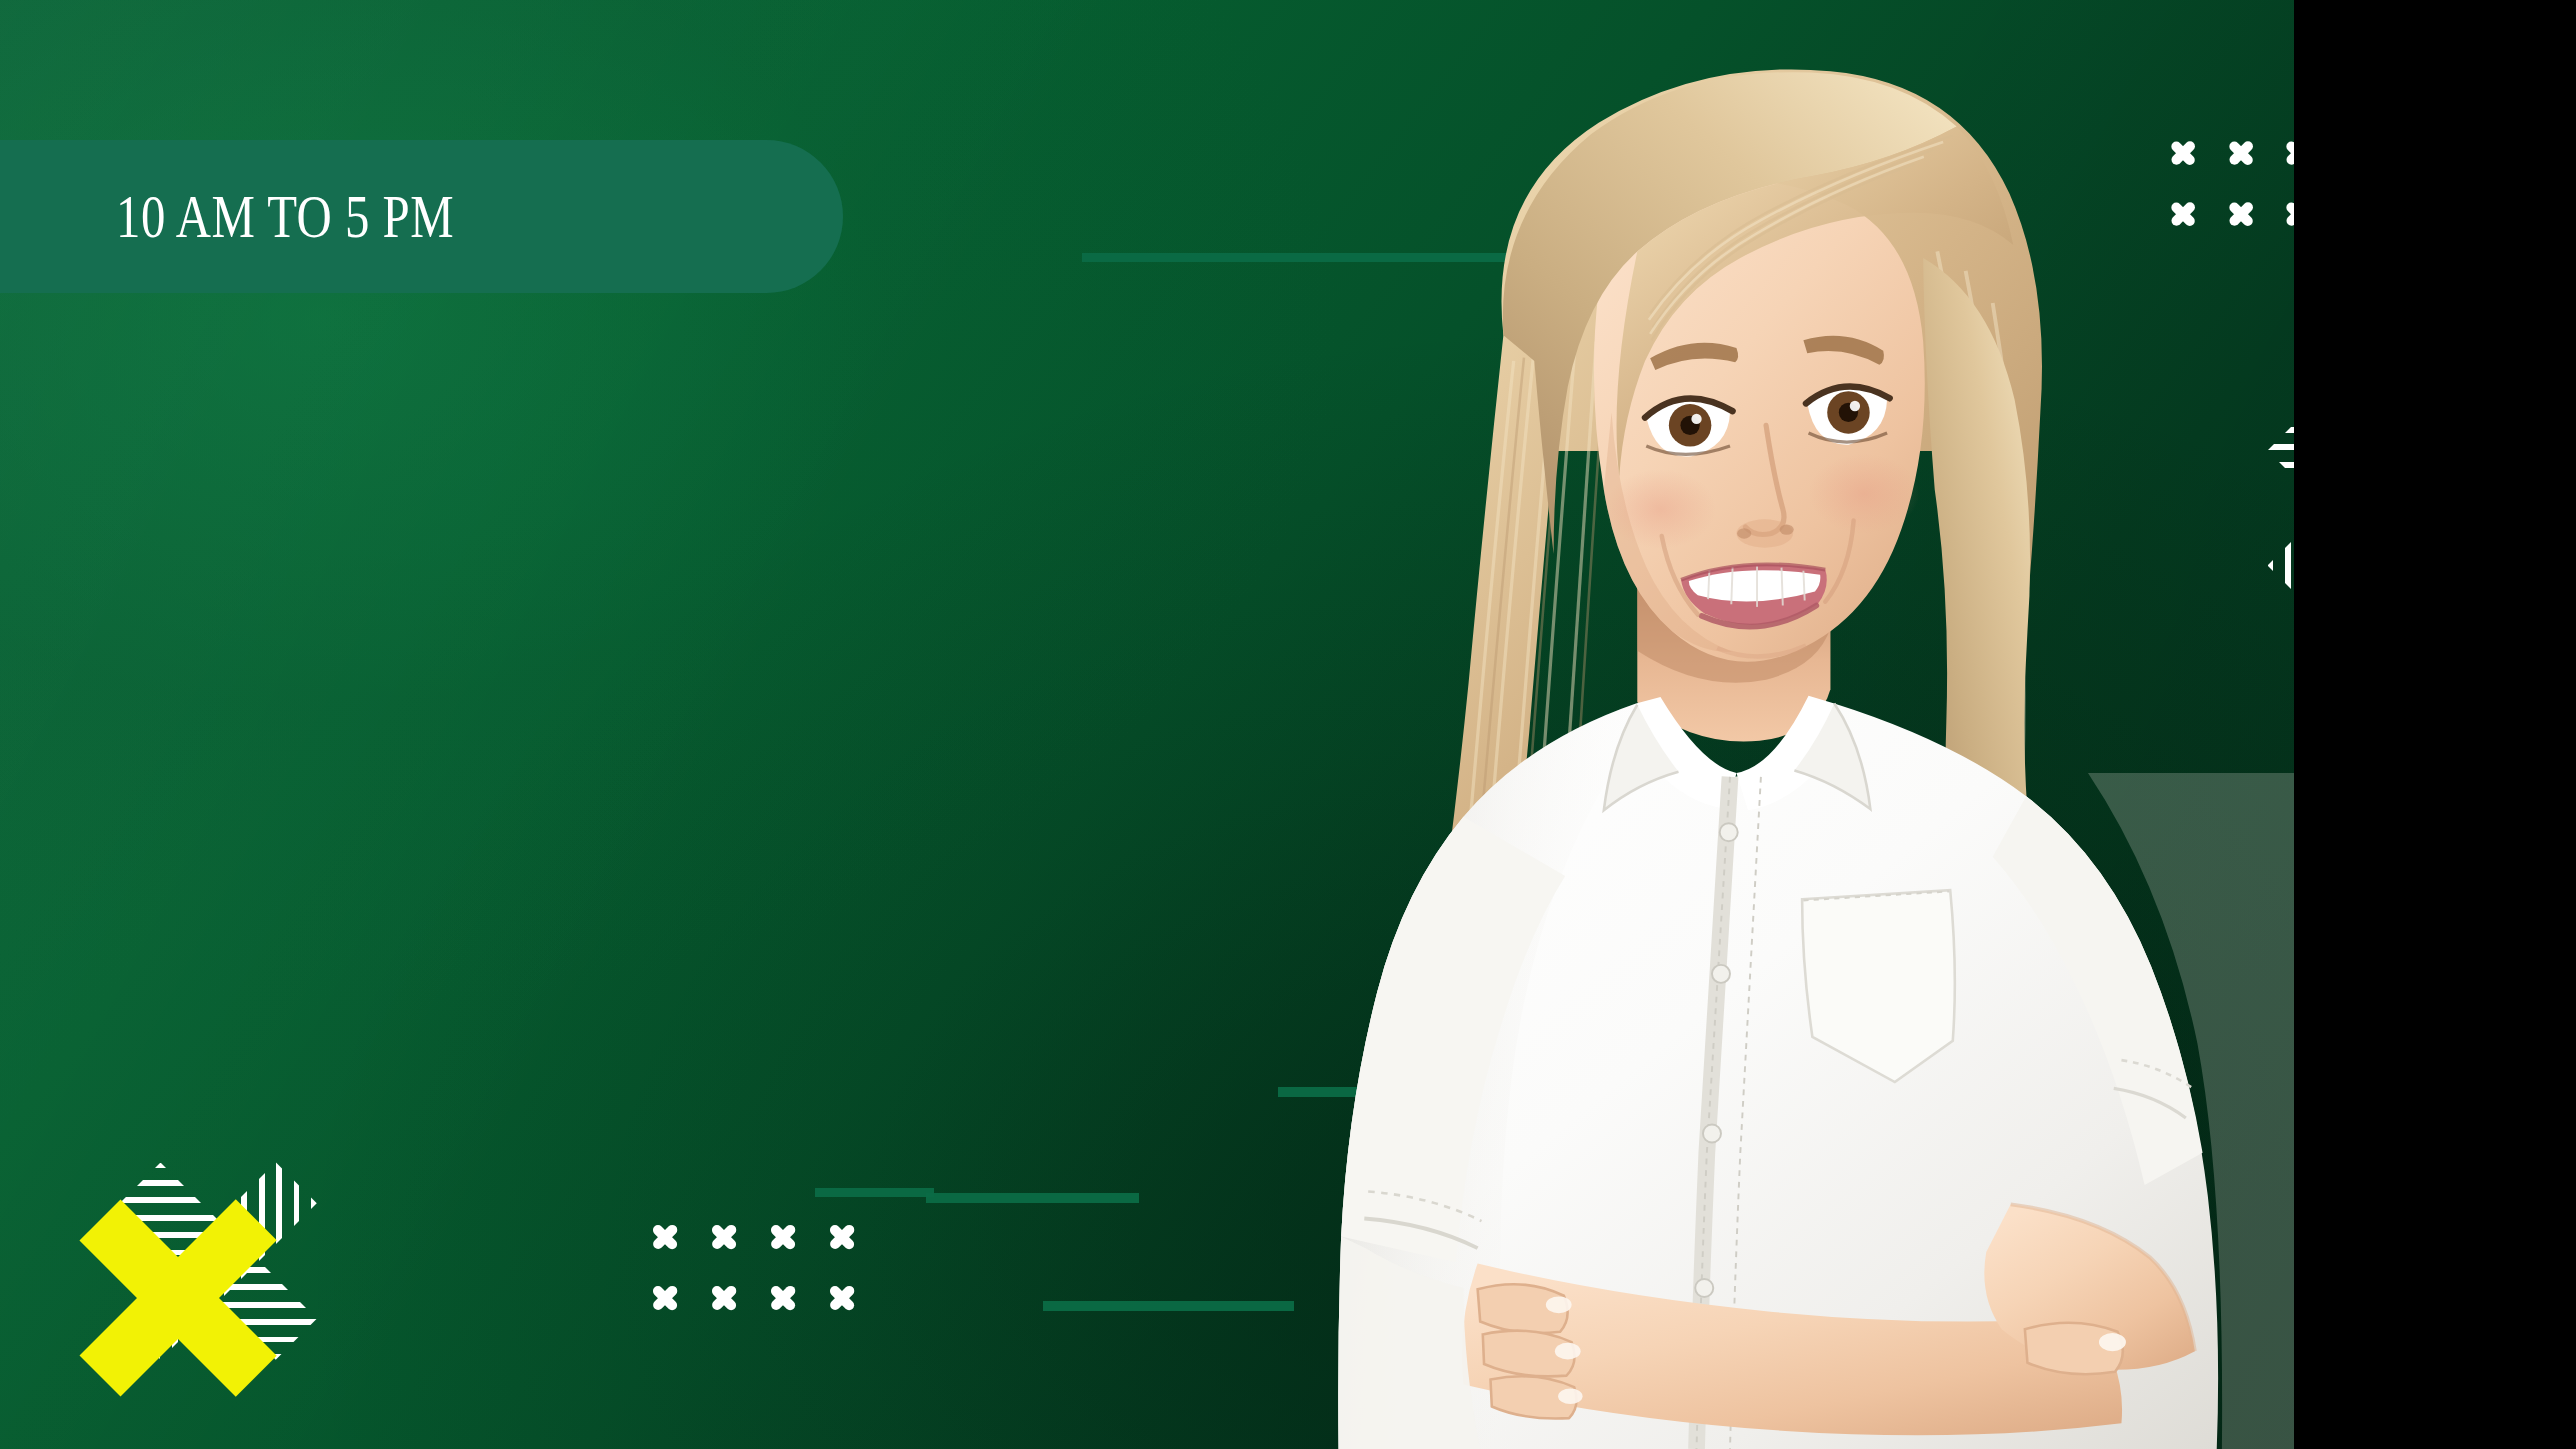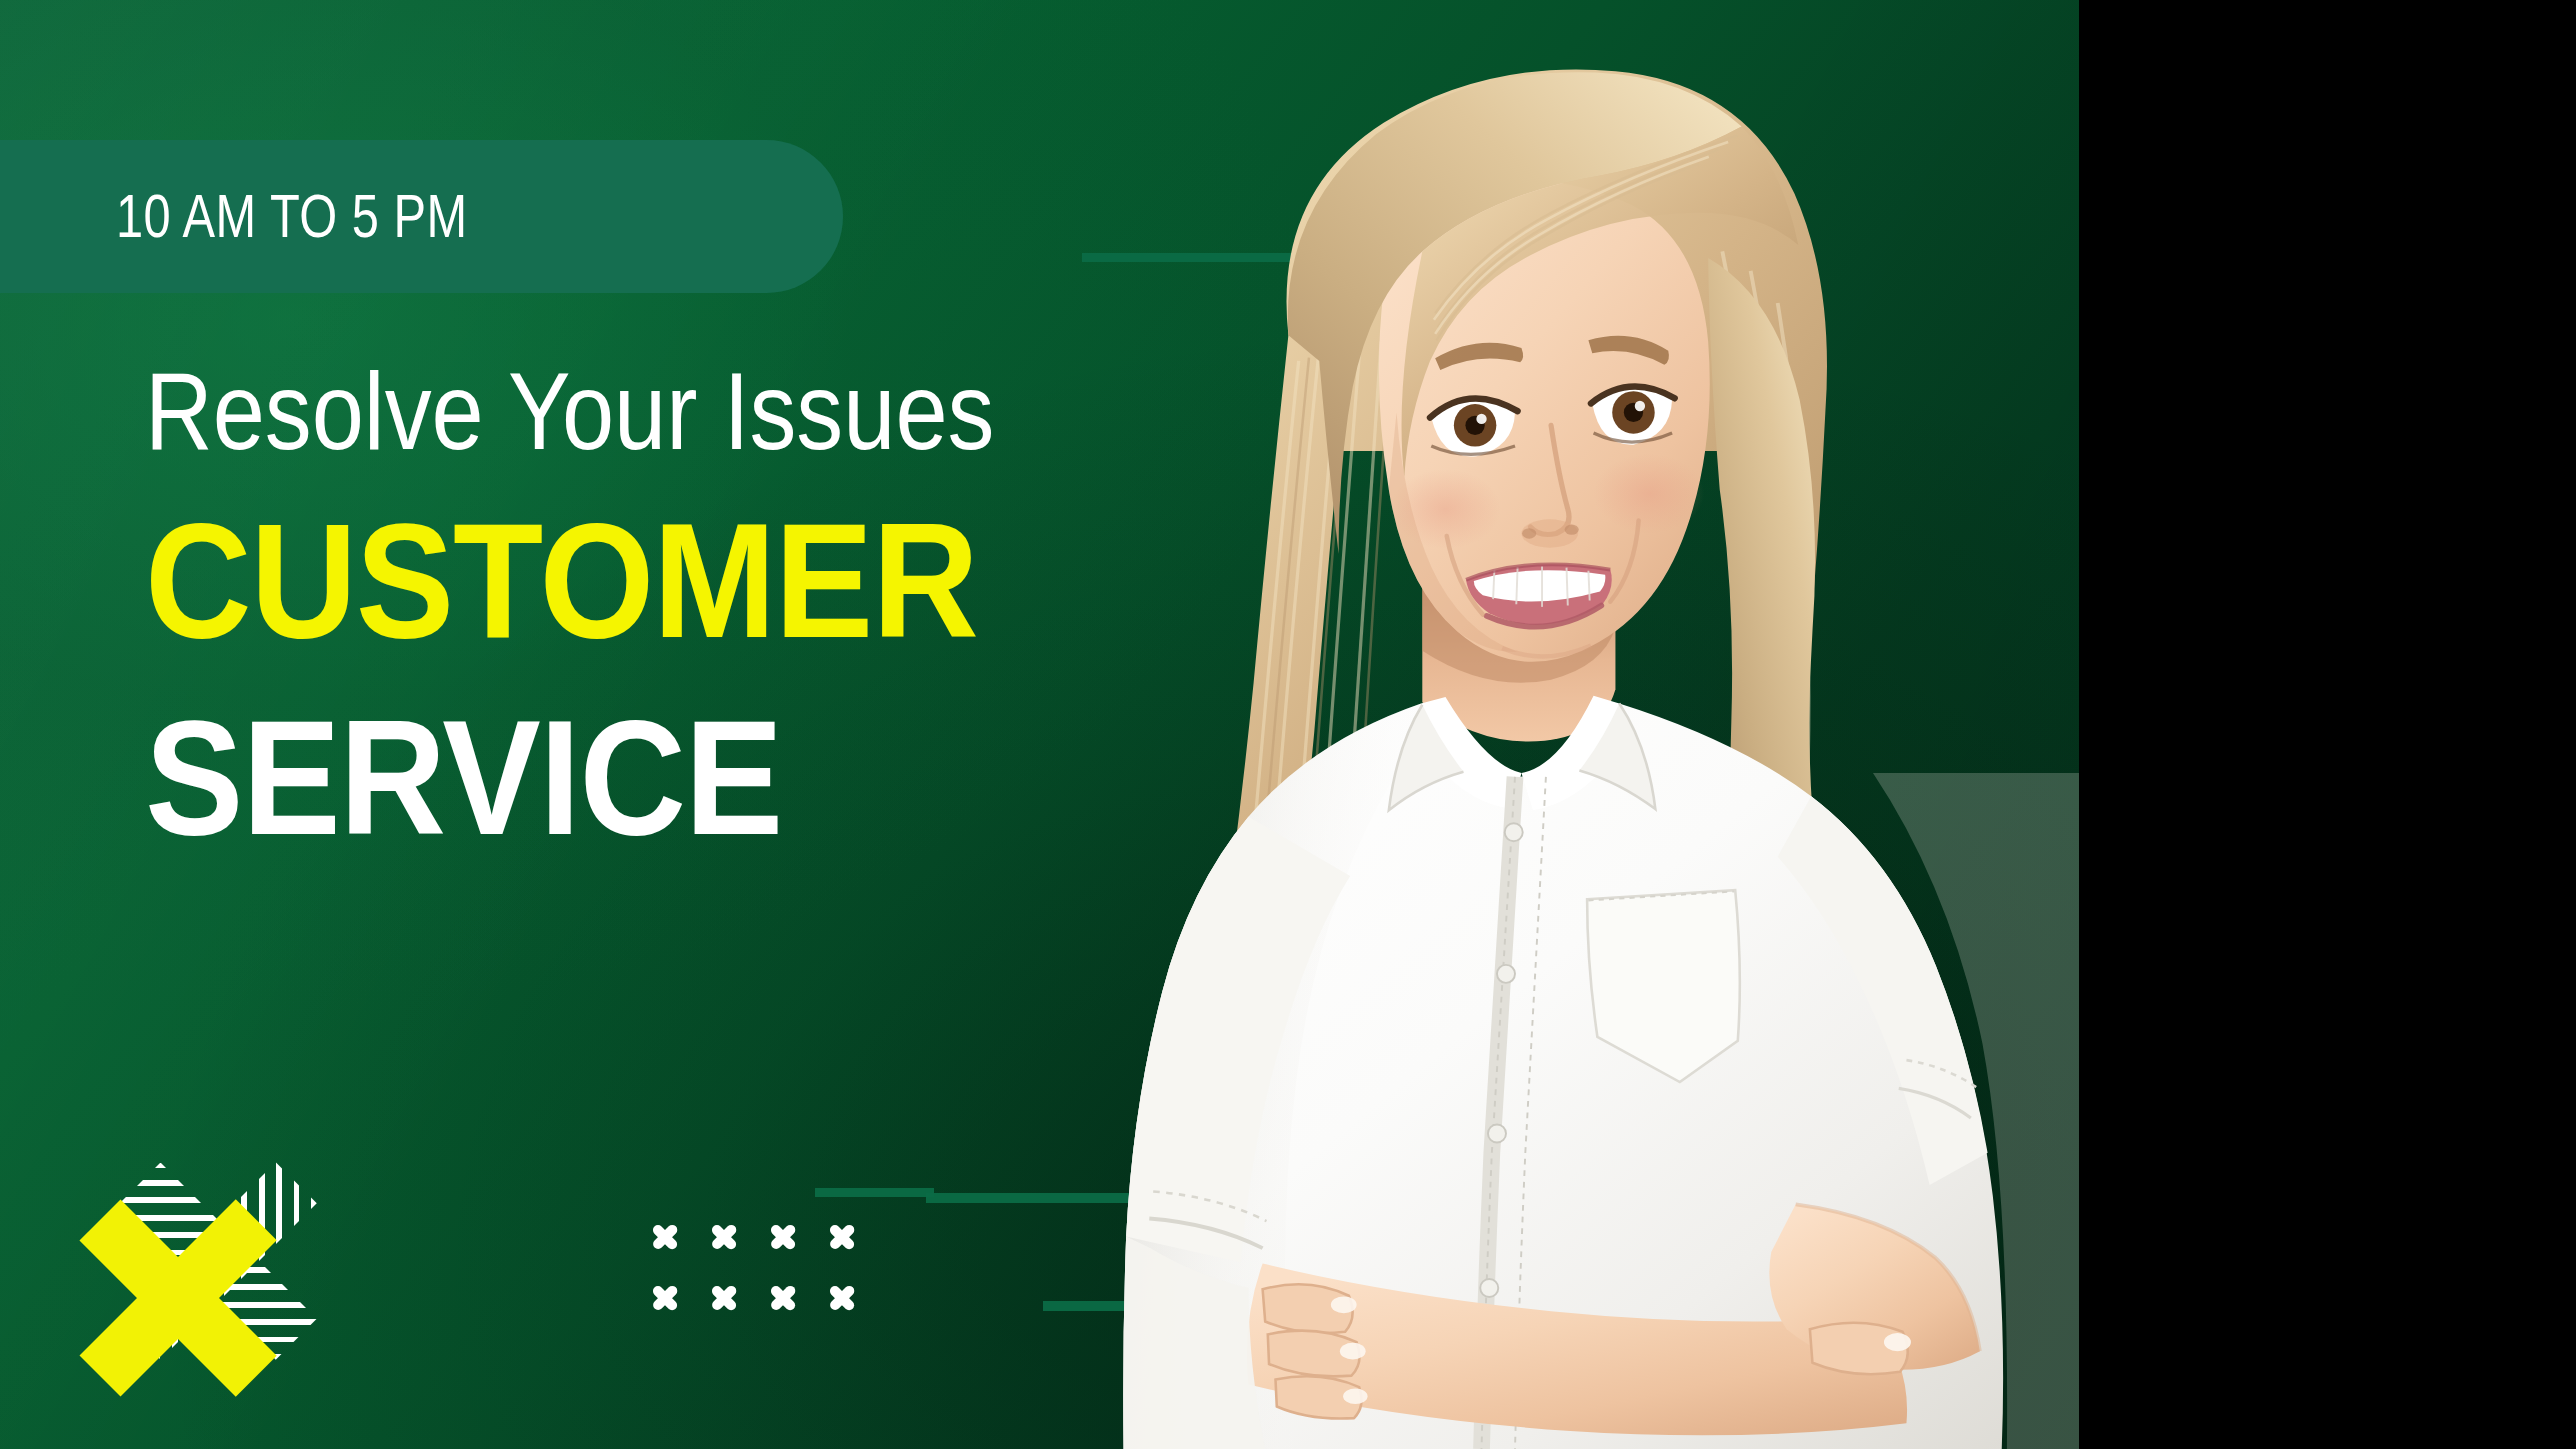--- a/index.html
+++ b/index.html
@@ -5,24 +5,24 @@
 <style>
   html, body {
     margin: 0;
     padding: 0;
     background: #000;
   }
   * { box-sizing: border-box; }
 
   #banner {
     position: relative;
-    width: 2079px;
+    width: 2294px;
     height: 1449px;
     overflow: hidden;
-    font-family: Liberation Sans, sans-serif;
+    font-family: Liberation Serif, serif;
     background: #14532d;
   }
 
   
   .bg-base {
     position: absolute;
     inset: 0;
     background: linear-gradient(128deg, #086637 0%, #066031 26%, #05512a 50%, #043b20 74%, #042e19 100%);
   }
   .bg-glow {
@@ -506,22 +506,17 @@
       <div class="bar bar-b"></div>
     </div>
   </div>
 
   <div id="content">
 
     <div id="hours-badge">
       <span class="badge-text">10 AM TO 5 PM</span>
     </div>
 
-    <div id="headline-block">
-      <div id="line-resolve">Resolve Your Issues</div>
-      <div id="line-customer">CUSTOMER</div>
-      <div id="line-service">SERVICE</div>
-    </div>
 
   </div>
 
 </div>
 
 
 </body></html>

